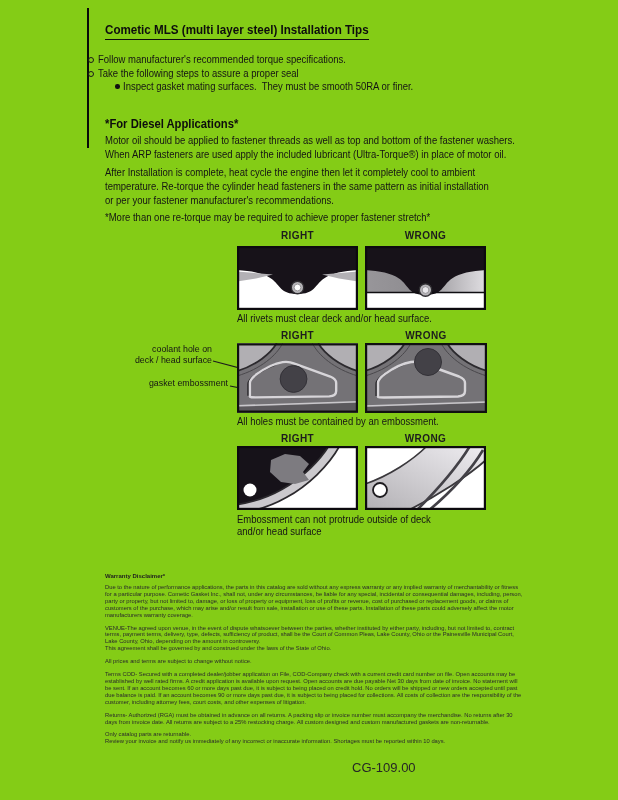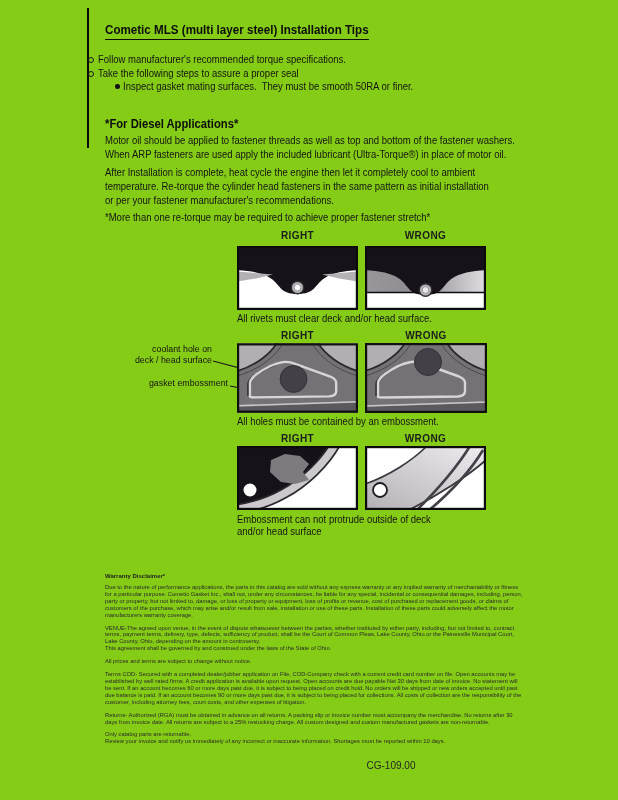--- a/index.html
+++ b/index.html
@@ -23,21 +23,21 @@
         transform:scaleX(.95);transform-origin:left top;}
   .rw-label{font-size:10px;font-weight:bold;color:#1c1c1e;text-align:center;letter-spacing:.4px;}
   .dbox{position:absolute;line-height:0;}
   .caption{font-size:10px;color:#151515;white-space:pre;line-height:11.5px;
            transform:scaleX(.95);transform-origin:left top;}
   .anno{font-size:9.3px;color:#151515;text-align:right;line-height:11px;white-space:pre;
         transform:scaleX(.95);transform-origin:right top;}
   .legal{left:105px;top:573px;width:418px;color:#2b2b2b;}
   .legal h4{margin:0 0 5px 0;font-size:6px;color:#1f1f1f;}
   .legal p{margin:0 0 6px 0;font-size:5.8px;line-height:6.9px;white-space:pre-line;}
-  .docnum{left:336px;top:760px;width:110px;text-align:center;font-size:10px;color:#262626;}
+  .docnum{left:352px;top:760px;width:110px;font-size:13px;color:#262626;}
   svg{display:block;}
 </style>
 </head>
 <body>
 
 <div class="page">
 
   <div class="abs edge-line"></div>
 
   <div class="abs title">Cometic MLS (multi layer steel) Installation Tips</div>

